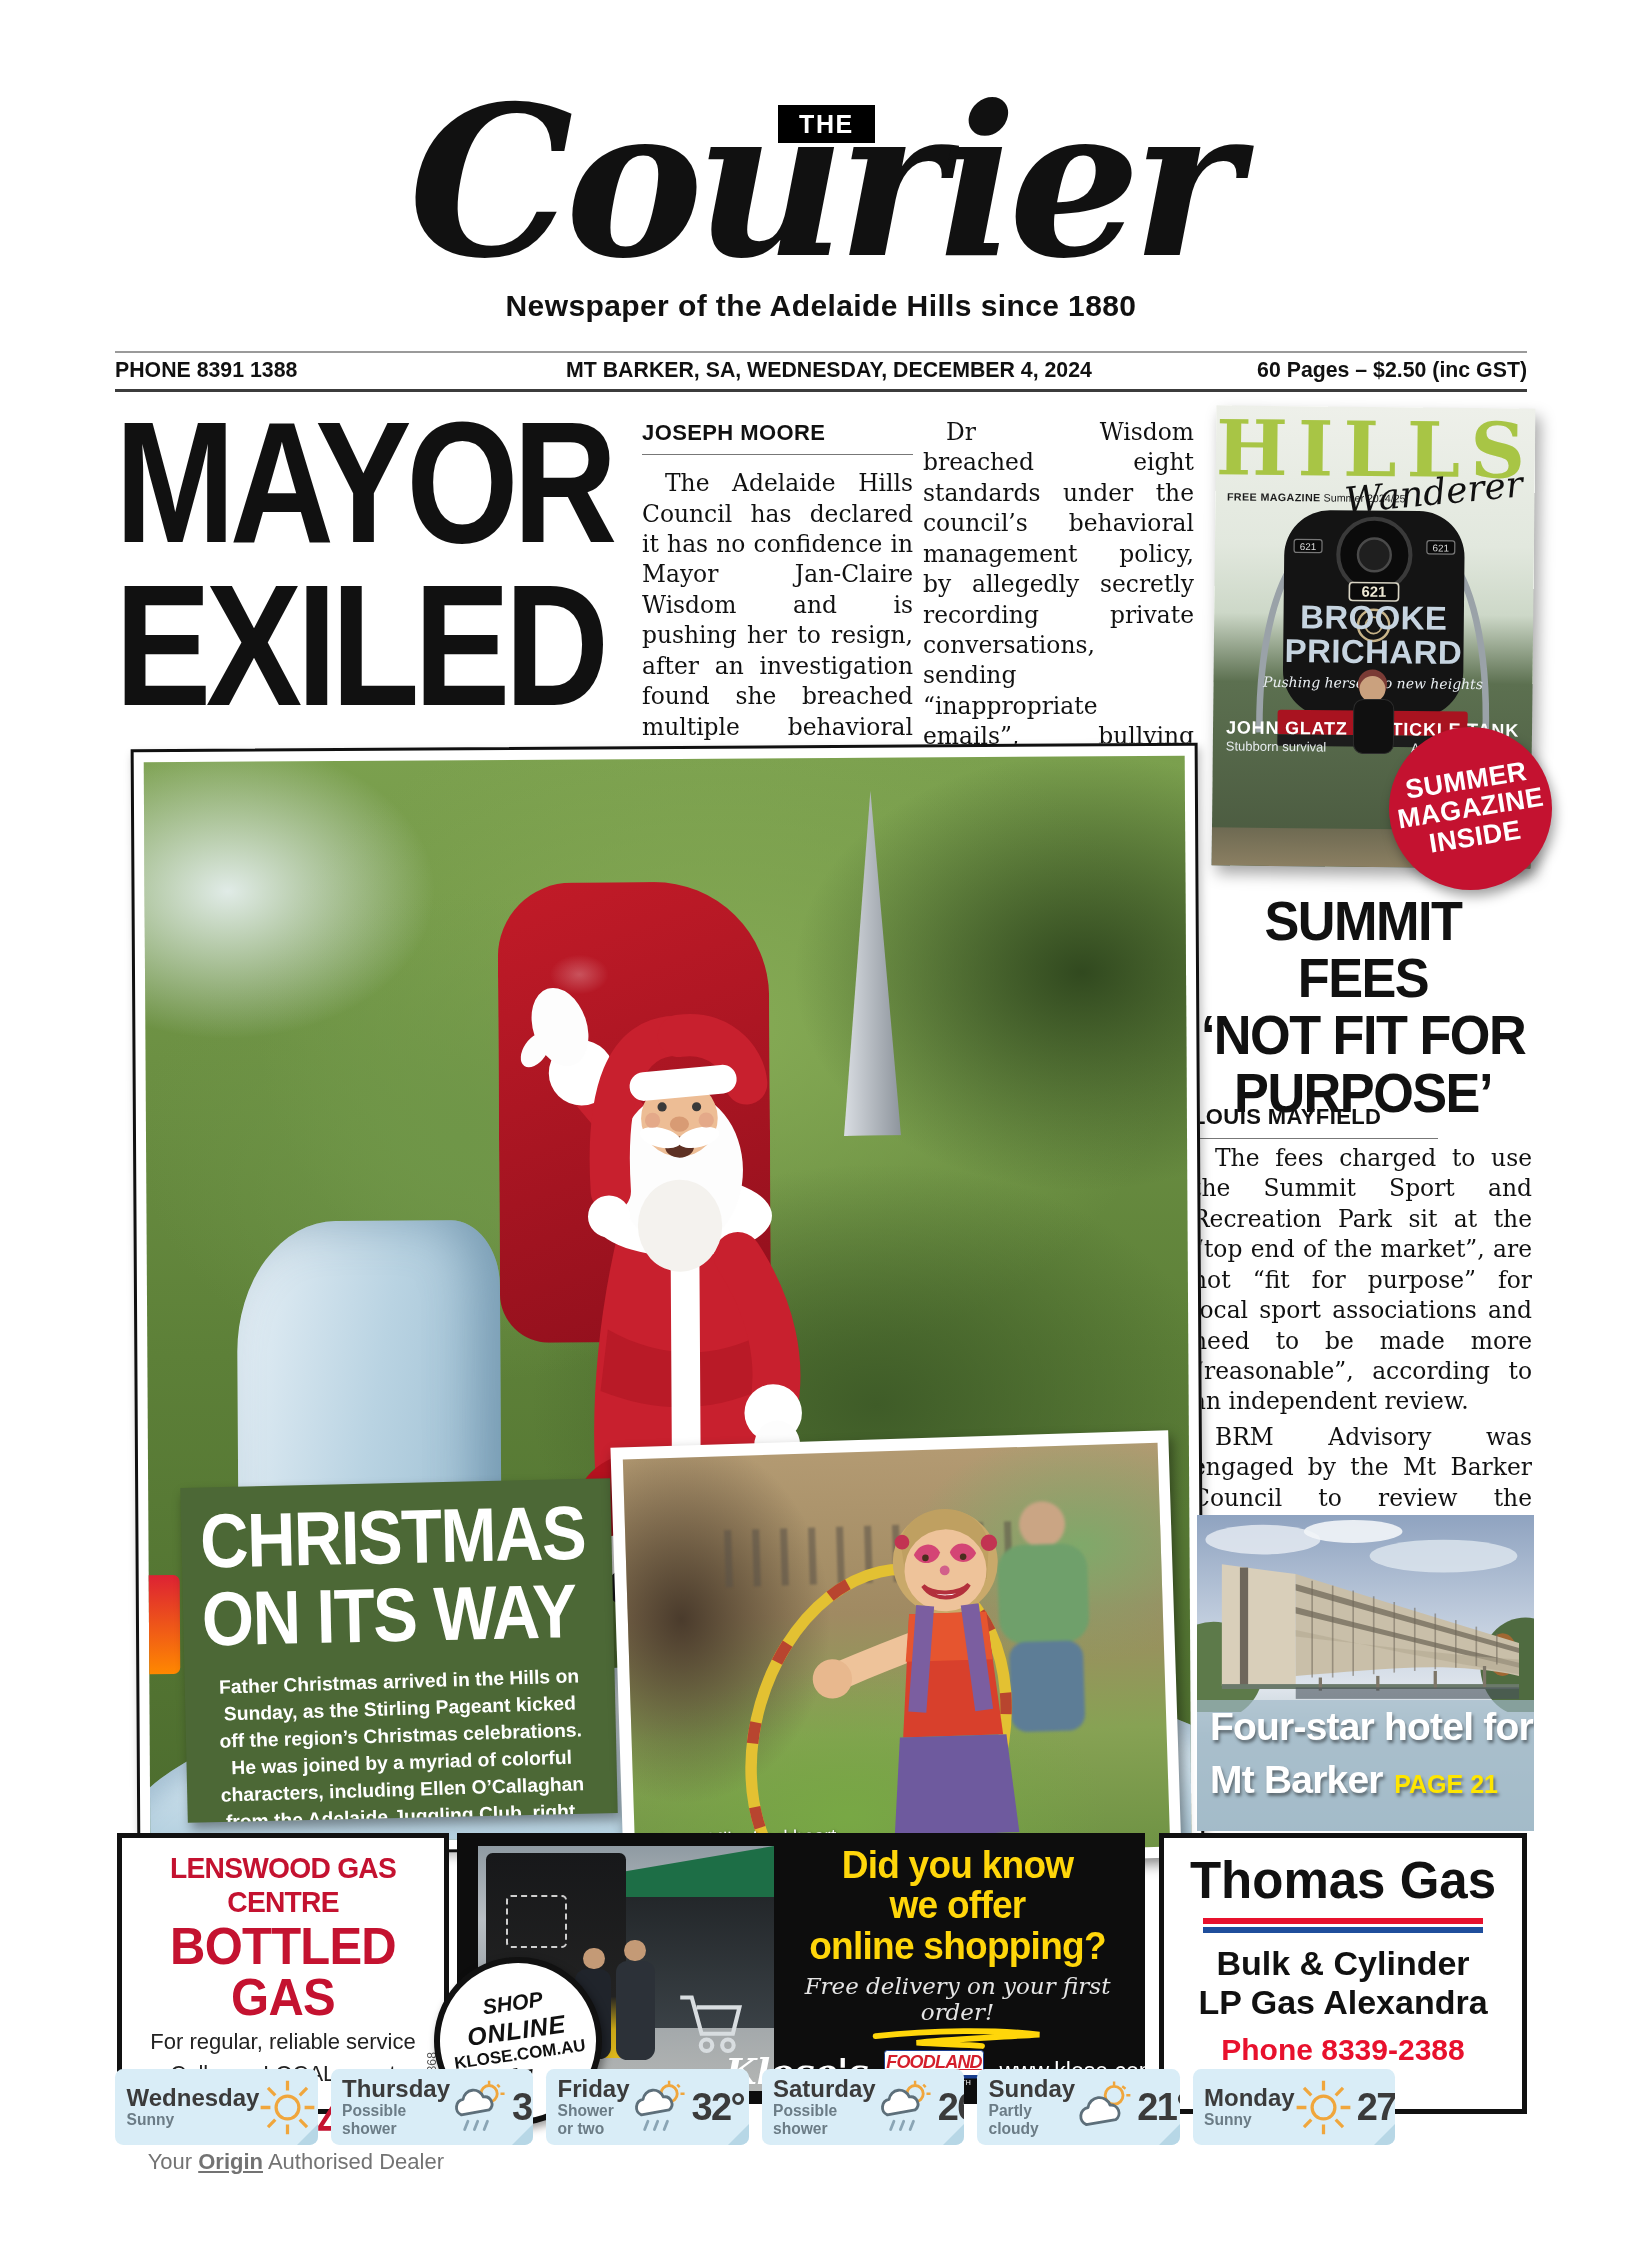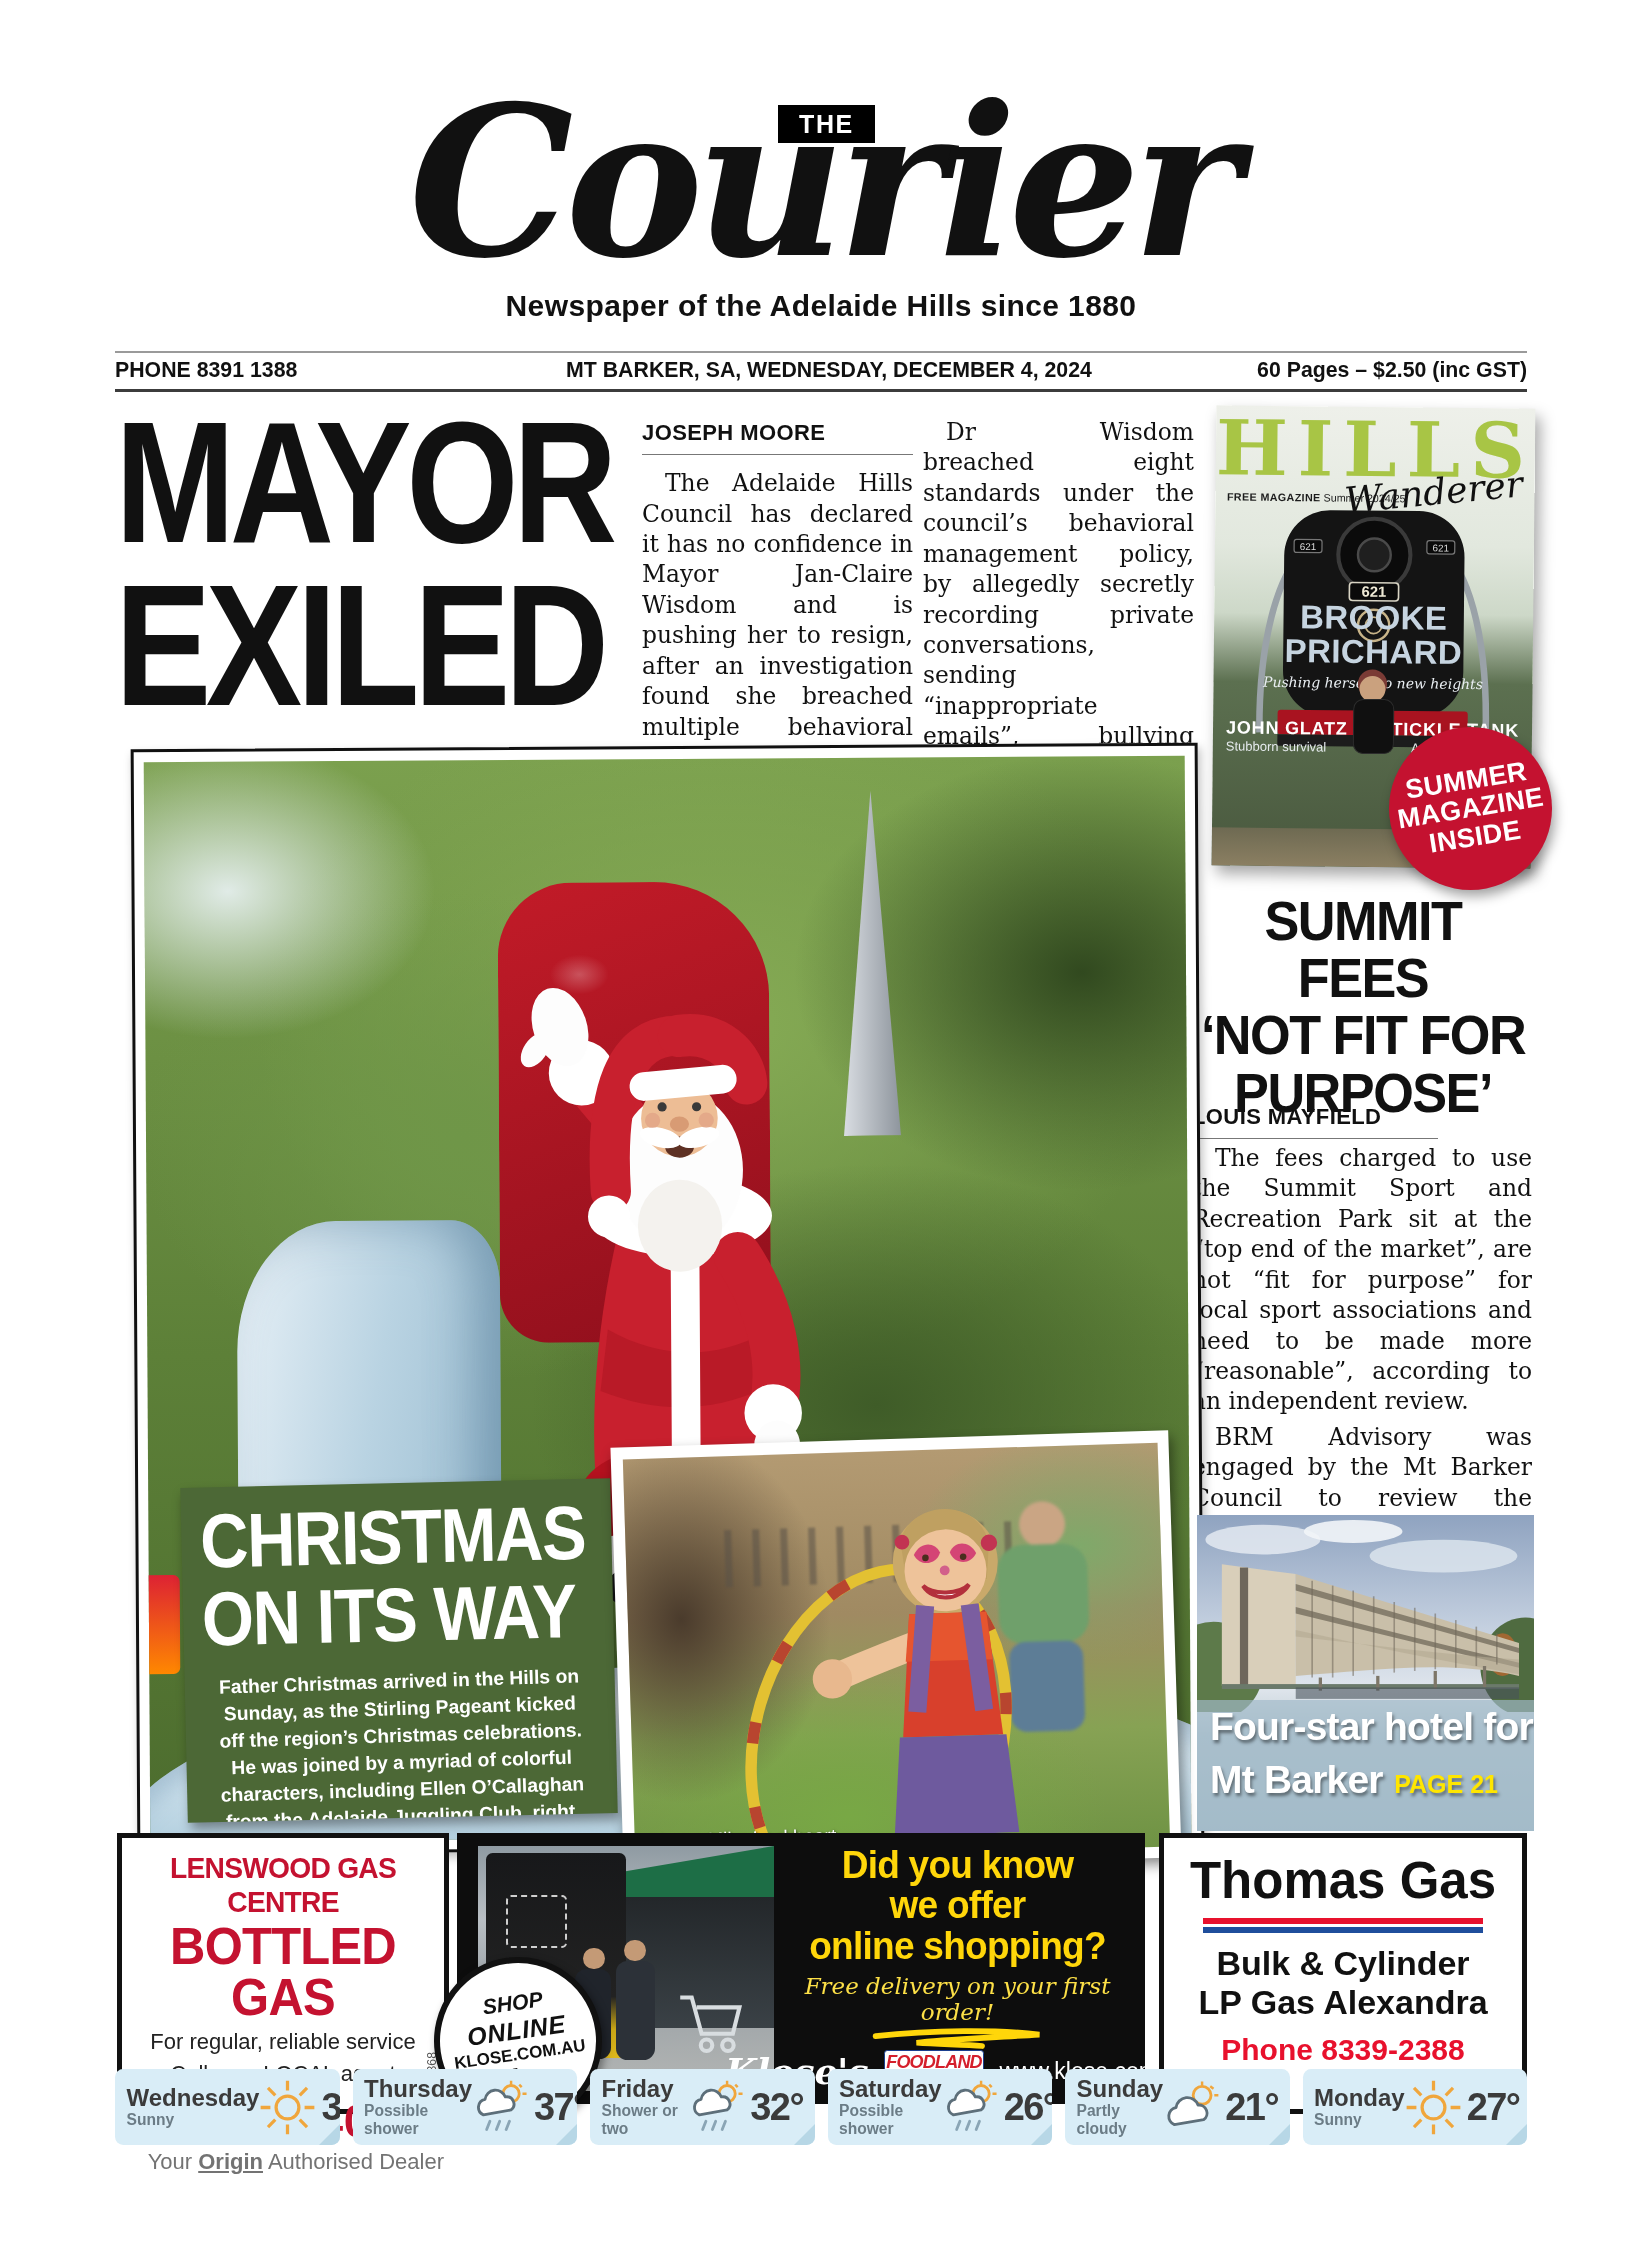--- a/index.html
+++ b/index.html
@@ -135,37 +135,37 @@
   .kl-p2{position:absolute;left:138px;top:115px;width:39px;height:99px;border-radius:11.5px;background:#2c3138;}
   .kl-cart{position:absolute;left:194px;top:140px;width:74px;height:74px;}
   .kl-badge{position:absolute;left:-23px;bottom:-21.3px;width:156px;height:156px;border-radius:50%;background:#fff;
             border:6.6px solid #111;display:flex;align-items:center;justify-content:center;text-align:center;
             transform:rotate(-8deg);box-shadow:2.5px 4.1px 8.2px rgba(0,0,0,0.4);}
   .kl-badge .b1{font-style:italic;font-weight:800;font-size:21.3px;}
   .kl-badge .b2{font-style:italic;font-weight:800;font-size:25px;letter-spacing:0.8px;}
   .kl-badge .b3{font-weight:800;font-size:17px;}
   .kl-right{position:absolute;left:328px;top:0;width:345px;height:100%;text-align:center;}
   .kl-h{color:#ffd60a;font-weight:800;font-size:39px;line-height:1.04;margin-top:11.5px;letter-spacing:-0.8px;transform:scaleX(0.95);}
-  .kl-sub{color:#fde047;font-family:"DejaVu Serif",serif;font-style:italic;font-size:23px;margin-top:6.6px;}
+  .kl-sub{color:#e5e5e5;font-family:"DejaVu Serif",serif;font-style:italic;font-size:23px;margin-top:6.6px;}
   .kl-squig{margin:3.3px auto 0 auto;display:block;}
   .kl-bottom{position:absolute;left:0;bottom:11.5px;width:100%;display:flex;align-items:center;justify-content:center;gap:15px;}
   .kl-brand{color:#fff;font-family:"DejaVu Serif",serif;font-style:italic;font-weight:bold;font-size:36px;}
   .kl-food{width:105px;text-align:center;}
   .kl-food .f1{background:#fff;color:#d41f2c;font-style:italic;font-weight:800;font-size:18px;
                border:1.6px solid #1b3f8f;border-radius:3.3px;padding:1.6px 1.6px;letter-spacing:-0.8px;box-shadow:0 2.5px 0 #1b3f8f;text-decoration:underline;}
   .kl-food .f2{color:#fff;font-size:7px;margin-top:2.5px;letter-spacing:0.3px;}
   .kl-url{color:#fff;font-size:23px;}
   .thomas{left:1159px;top:1833px;width:358px;height:271px;text-align:center;}
   .th-b{font-size:51px;font-weight:bold;letter-spacing:0;margin-top:13px;}
   .th-r{width:78%;height:5.7px;background:#e8112d;margin:8.2px auto 3.3px auto;}
   .th-bl{width:78%;height:5.7px;background:#1f4e9c;margin:0 auto;}
   .th-l{font-size:34px;font-weight:bold;margin-top:11.5px;line-height:1.15;}
   .th-ph{color:#e8112d;font-size:30px;font-weight:bold;margin-top:10px;}
   
-  .weather{left:115px;top:2069px;width:1412px;display:flex;gap:13px;}
+  .weather{left:115px;top:2069px;width:1280px;display:flex;gap:13px;}
   .wbox{position:relative;flex:1;height:76px;background:#d9edf7;border-radius:8.2px;overflow:hidden;
         display:flex;align-items:center;justify-content:space-between;padding:0 11.5px;}
   .wbox::after{content:"";position:absolute;right:0;bottom:0;border-style:solid;border-width:0 0 21.3px 21.3px;
                border-color:transparent transparent #b7d7e6 transparent;}
   .wday{font-size:24px;font-weight:800;color:#3b3b3b;line-height:1.05;}
   .wcond{font-size:15.6px;font-weight:bold;color:#6b7c86;}
   .wtemp{font-size:38px;font-weight:800;color:#3b3b3b;letter-spacing:-1.6px;}
   .wicon{width:57px;height:57px;margin:0 5px 0 auto;}
   .wicon svg{display:none;width:57px;height:57px;}
   .wicon[data-icon="sun"] .ic-sun{display:block;}

